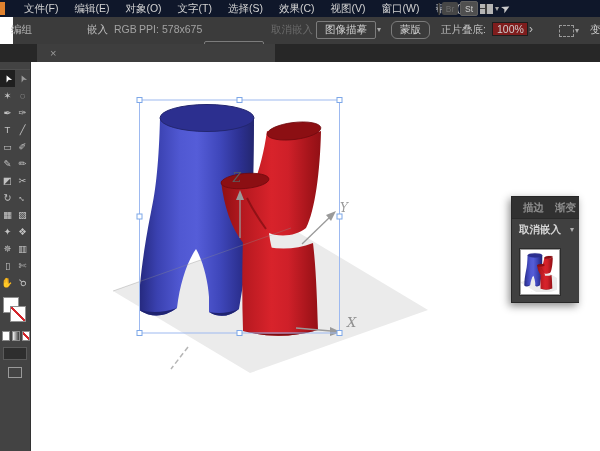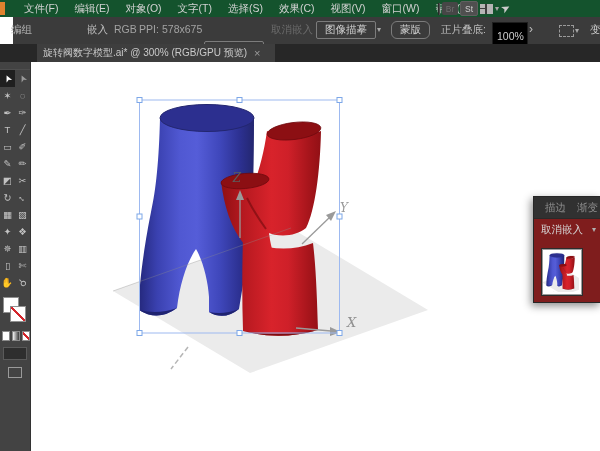--- a/index.html
+++ b/index.html
@@ -1,19 +1,19 @@
 <!DOCTYPE html>
 <html><head>
 <meta charset="utf-8">
 <style>
   html,body{margin:0;padding:0;}
   body{width:600px;height:451px;position:relative;overflow:hidden;background:#fff;
        font-family:"Liberation Sans","DejaVu Sans",sans-serif;-webkit-font-smoothing:antialiased;}
   
-  .menubar{position:absolute;left:0;top:0;width:600px;height:17px;background:#14532d;z-index:10;
+  .menubar{position:absolute;left:0;top:0;width:600px;height:17px;background:#0f172a;z-index:10;
            display:flex;align-items:center;font-size:10.5px;color:#d2d2d2;}
   .ai-logo{position:absolute;left:0;top:2px;width:5px;height:13px;background:#e0822e;}
   .menus{display:flex;margin-left:16px;}
   .menu-item{padding:0 8px;cursor:default;white-space:nowrap;}
   .topicons{position:absolute;left:438px;top:0;height:17px;display:flex;align-items:center;gap:2px;}
   .vdiv{width:1px;height:12px;background:#2a2a2a;border-right:1px solid #4d4d4d;}
   .badge{width:16px;height:13px;display:flex;align-items:center;justify-content:center;
          font-size:8.5px;border-radius:2px;}
   .badge.br{color:#6c6c6c;background:#464646;}
   .badge.st{color:#cfcfcf;background:#4f4f4f;border:1px solid #5f5f5f;}
@@ -21,21 +21,21 @@
   .ws-icon:before{content:"";position:absolute;left:5px;top:0;width:2px;height:10px;background:#3d3d3d;}
   .ws-icon:after{content:"";position:absolute;left:0;top:4px;width:5px;height:1px;background:#3d3d3d;}
   .chev{color:#a8a8a8;font-size:8px;line-height:1;}
   .share{color:#cccccc;font-size:11px;display:inline-block;transform:rotate(-28deg);}
   
   .controlbar{position:absolute;left:13px;top:17px;width:600px;height:27px;background:#3b3b3b;
               border-bottom:1px solid #252525;z-index:10;font-size:10.5px;color:#a2a2a2;}
   .controlbar .abs{position:absolute;top:6px;white-space:nowrap;}
   .cbtn{border:1px solid #7c7c7c;border-radius:2px;color:#d0d0d0;padding:1px 8px;top:4px !important;}
   .dimtext{color:#6b6b6b;}
-  .opbox{border:1px solid #1e1e1e;background:#000000;color:#cfcfcf;padding:7px 4px;top:5px !important;width:26px;}
+  .opbox{border:1px solid #1e1e1e;background:#7f1d1d;color:#cfcfcf;padding:0 4px;top:5px !important;width:26px;}
   .dashsel{width:13px;height:10px;border:1px dashed #9a9a9a;top:8px !important;}
   
   .tabstrip{position:absolute;left:0;top:44px;width:600px;height:18px;background:#272727;z-index:10;}
   .doctab{position:absolute;left:37px;top:0;height:18px;width:226px;background:#3e3e3e;
           display:flex;align-items:center;color:#c9c9c9;font-size:10px;padding:0 6px;white-space:nowrap;}
   .doctab .close{margin-left:7px;color:#9c9c9c;font-size:11px;cursor:default;}
   
   .toolspanel{position:absolute;left:0;top:62px;width:30px;height:389px;background:#434343;z-index:9;
               border-right:1px solid #333;}
   .tools-grip{height:7px;border-bottom:1px solid #4e4e4e;}
@@ -57,22 +57,22 @@
   .mini.color{background:#ffffff;}
   .mini.grad{background:linear-gradient(90deg,#f2f2f2,#3a3a3a);}
   .mini.none{background:linear-gradient(45deg,#fff 40%,#d3262c 40%,#d3262c 60%,#fff 60%);}
   .drawmode{width:22px;height:11px;margin:6px 0 0 3px;background:#2e2e2e;border:1px solid #5a5a5a;}
   .screenmode{width:12px;height:9px;margin:7px 0 0 8px;border:1px solid #9a9a9a;background:#434343;}
   
   .canvas{position:absolute;left:30px;top:62px;width:570px;height:389px;background:#ffffff;z-index:1;}
   svg.art{position:absolute;left:0;top:0;z-index:2;pointer-events:none;}
   .axis-label{font-family:"DejaVu Serif","Liberation Serif",serif;font-style:italic;}
   
-  .panel{position:absolute;left:533px;top:196px;width:67px;height:105px;background:#7f1d1d;z-index:11;
-         border:1px solid #272727;border-right:none;box-shadow:-2px 3px 8px rgba(0,0,0,.45);}
+  .panel{position:absolute;left:511px;top:196px;width:67px;height:105px;background:#404040;z-index:11;
+         border:1px solid #272727;border-right:none;box-shadow:-2px 3px 8px rgba(0,0,0,.45);font-weight:bold;}
   .panel-tabs{height:21px;background:#313131;border-bottom:1px solid #2a2a2a;display:flex;align-items:center;
               gap:11px;padding-left:11px;color:#8f8f8f;font-size:10.5px;}
   .blendrow{height:22px;display:flex;align-items:center;padding-left:7px;color:#d6d6d6;font-size:10.5px;}
   .blendrow .chev{margin-left:auto;margin-right:5px;color:#b0b0b0;}
   .thumb{position:absolute;left:8px;top:52px;width:38px;height:44px;background:#fff;
          border:1px solid #9d9d9d;outline:1px solid #2c2c2c;}
   .thumb svg{display:block;}
 </style>
 </head>
 <body>
@@ -196,21 +196,20 @@
   <span class="abs" style="left:428px;color:#bdbdbd;">正片叠底:</span>
   <span class="abs opbox" style="left:479px;">100%</span>
   <span class="abs" style="left:516px;color:#bdbdbd;font-size:12px;top:5px;">›</span>
   <div class="abs dashsel" style="left:546px;"></div>
   <span class="abs chev" style="left:562px;top:10px;">▾</span>
   <span class="abs" style="left:577px;color:#cfcfcf;">变换</span>
 </div>
 
 <div class="tabstrip">
   <div class="doctab">
-    <span>旋转阀数字模型.ai* @ 300% (RGB/GPU 预览)</span>
     <span class="close">×</span>
   </div>
 </div>
 
 <div class="toolspanel">
   <div class="tools-grip"></div>
   <div class="toolgrid">
 
       <div class="tool rotNW selected">
         <span class="g">➤</span>

